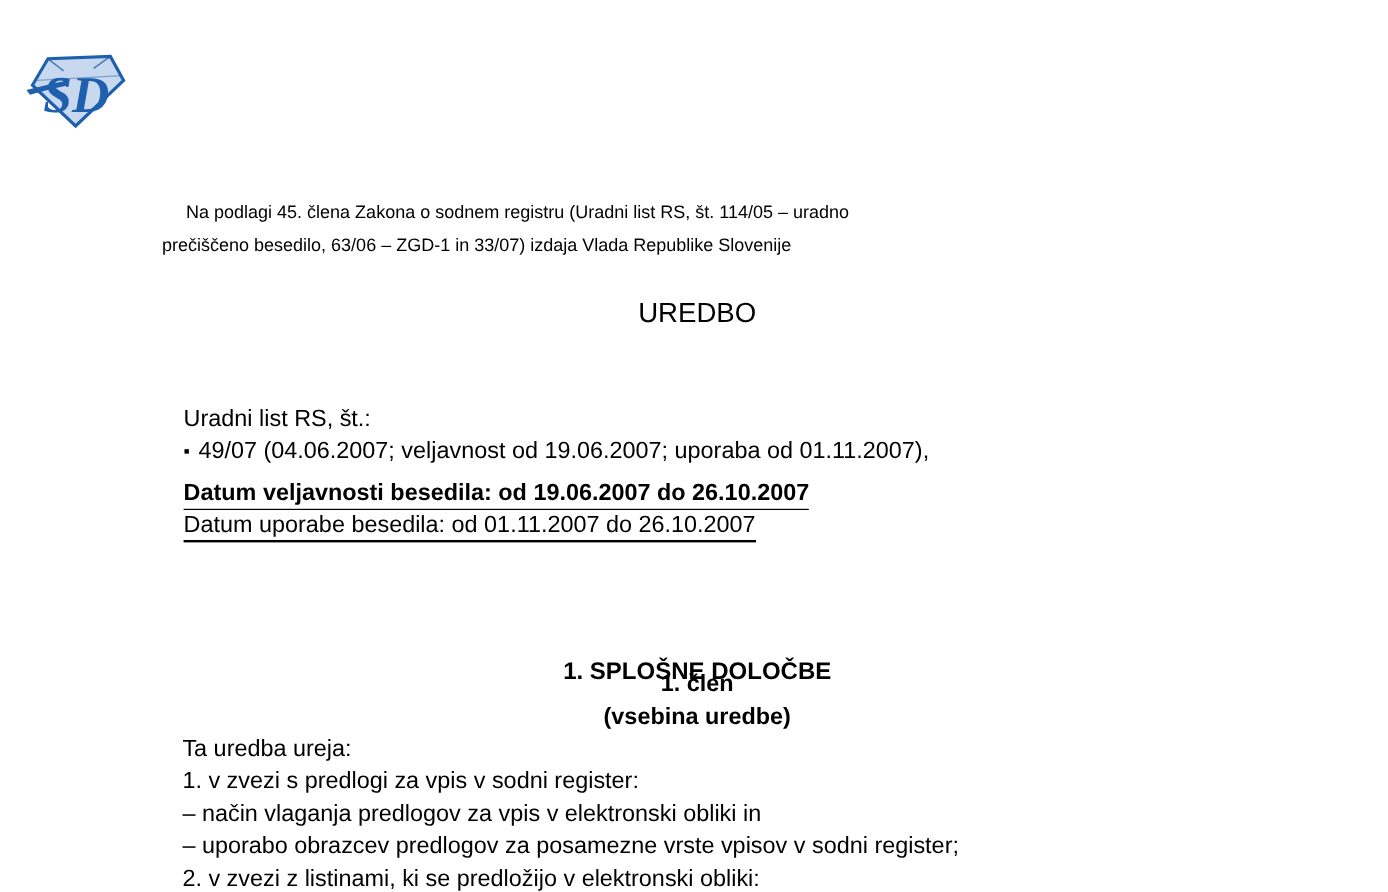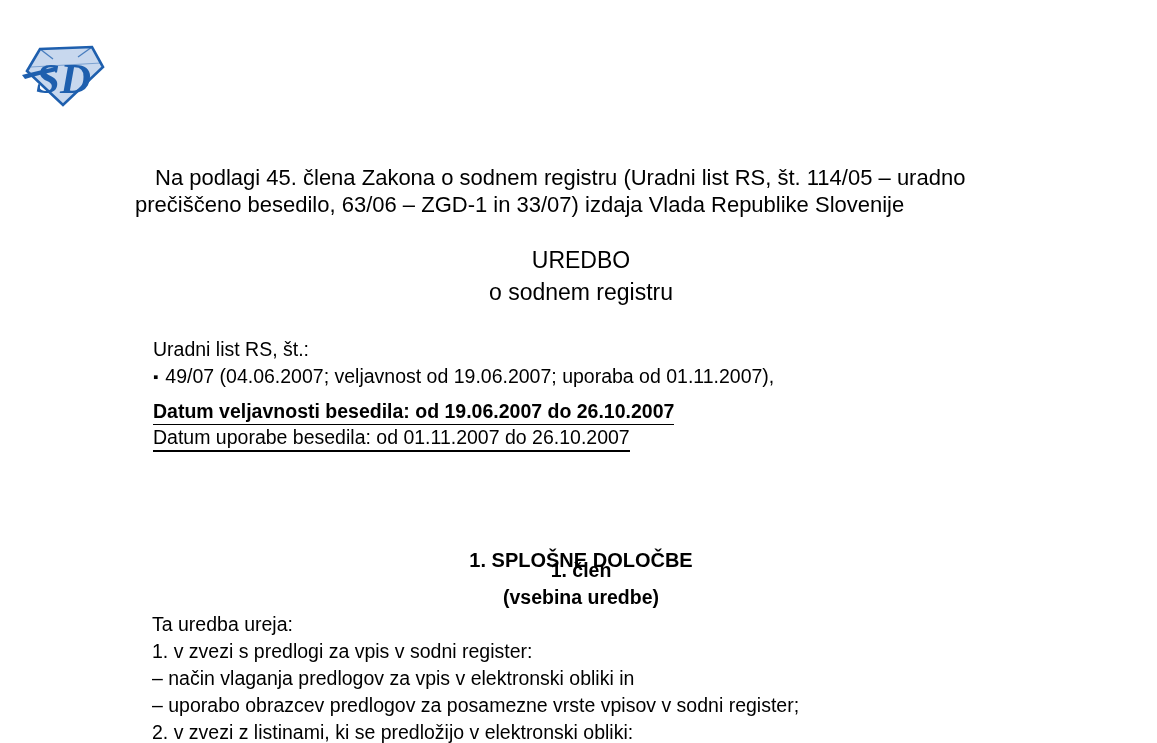--- a/index.html
+++ b/index.html
@@ -24,21 +24,21 @@
     top: 44px;
     width: 84px;
     height: 64px;
   }
 
   
   #intro {
     left: 135px;
     top: 164px;
     width: 892px;
-    font-size: 22px;
+    font-size: 15px;
     line-height: 27px;
   }
   #intro .first-line { padding-left: 20px; }
 
   
   #doc-title {
     left: 135px;
     top: 244px;
     width: 892px;
     text-align: center;
@@ -125,21 +125,20 @@
   </svg>
 </div>
 
 <div class="abs" id="intro">
   <div class="first-line">Na podlagi 45. člena Zakona o sodnem registru (Uradni list RS, št. 114/05 – uradno</div>
   <div>prečiščeno besedilo, 63/06 – ZGD-1 in 33/07) izdaja Vlada Republike Slovenije</div>
 </div>
 
 <div class="abs" id="doc-title">
   <div>UREDBO</div>
-  <div>o sodnem registru</div>
 </div>
 
 <div class="abs" id="gazette">
   <div>Uradni list RS, št.:</div>
   <div><span class="bullet">▪</span><span>49/07 (04.06.2007; veljavnost od 19.06.2007; uporaba od 01.11.2007),</span></div>
 </div>
 
 <div class="abs" id="validity">
   <div class="v-line">
     <span class="u">Datum veljavnosti besedila: od 19.06.2007 do 26.10.2007</span>

